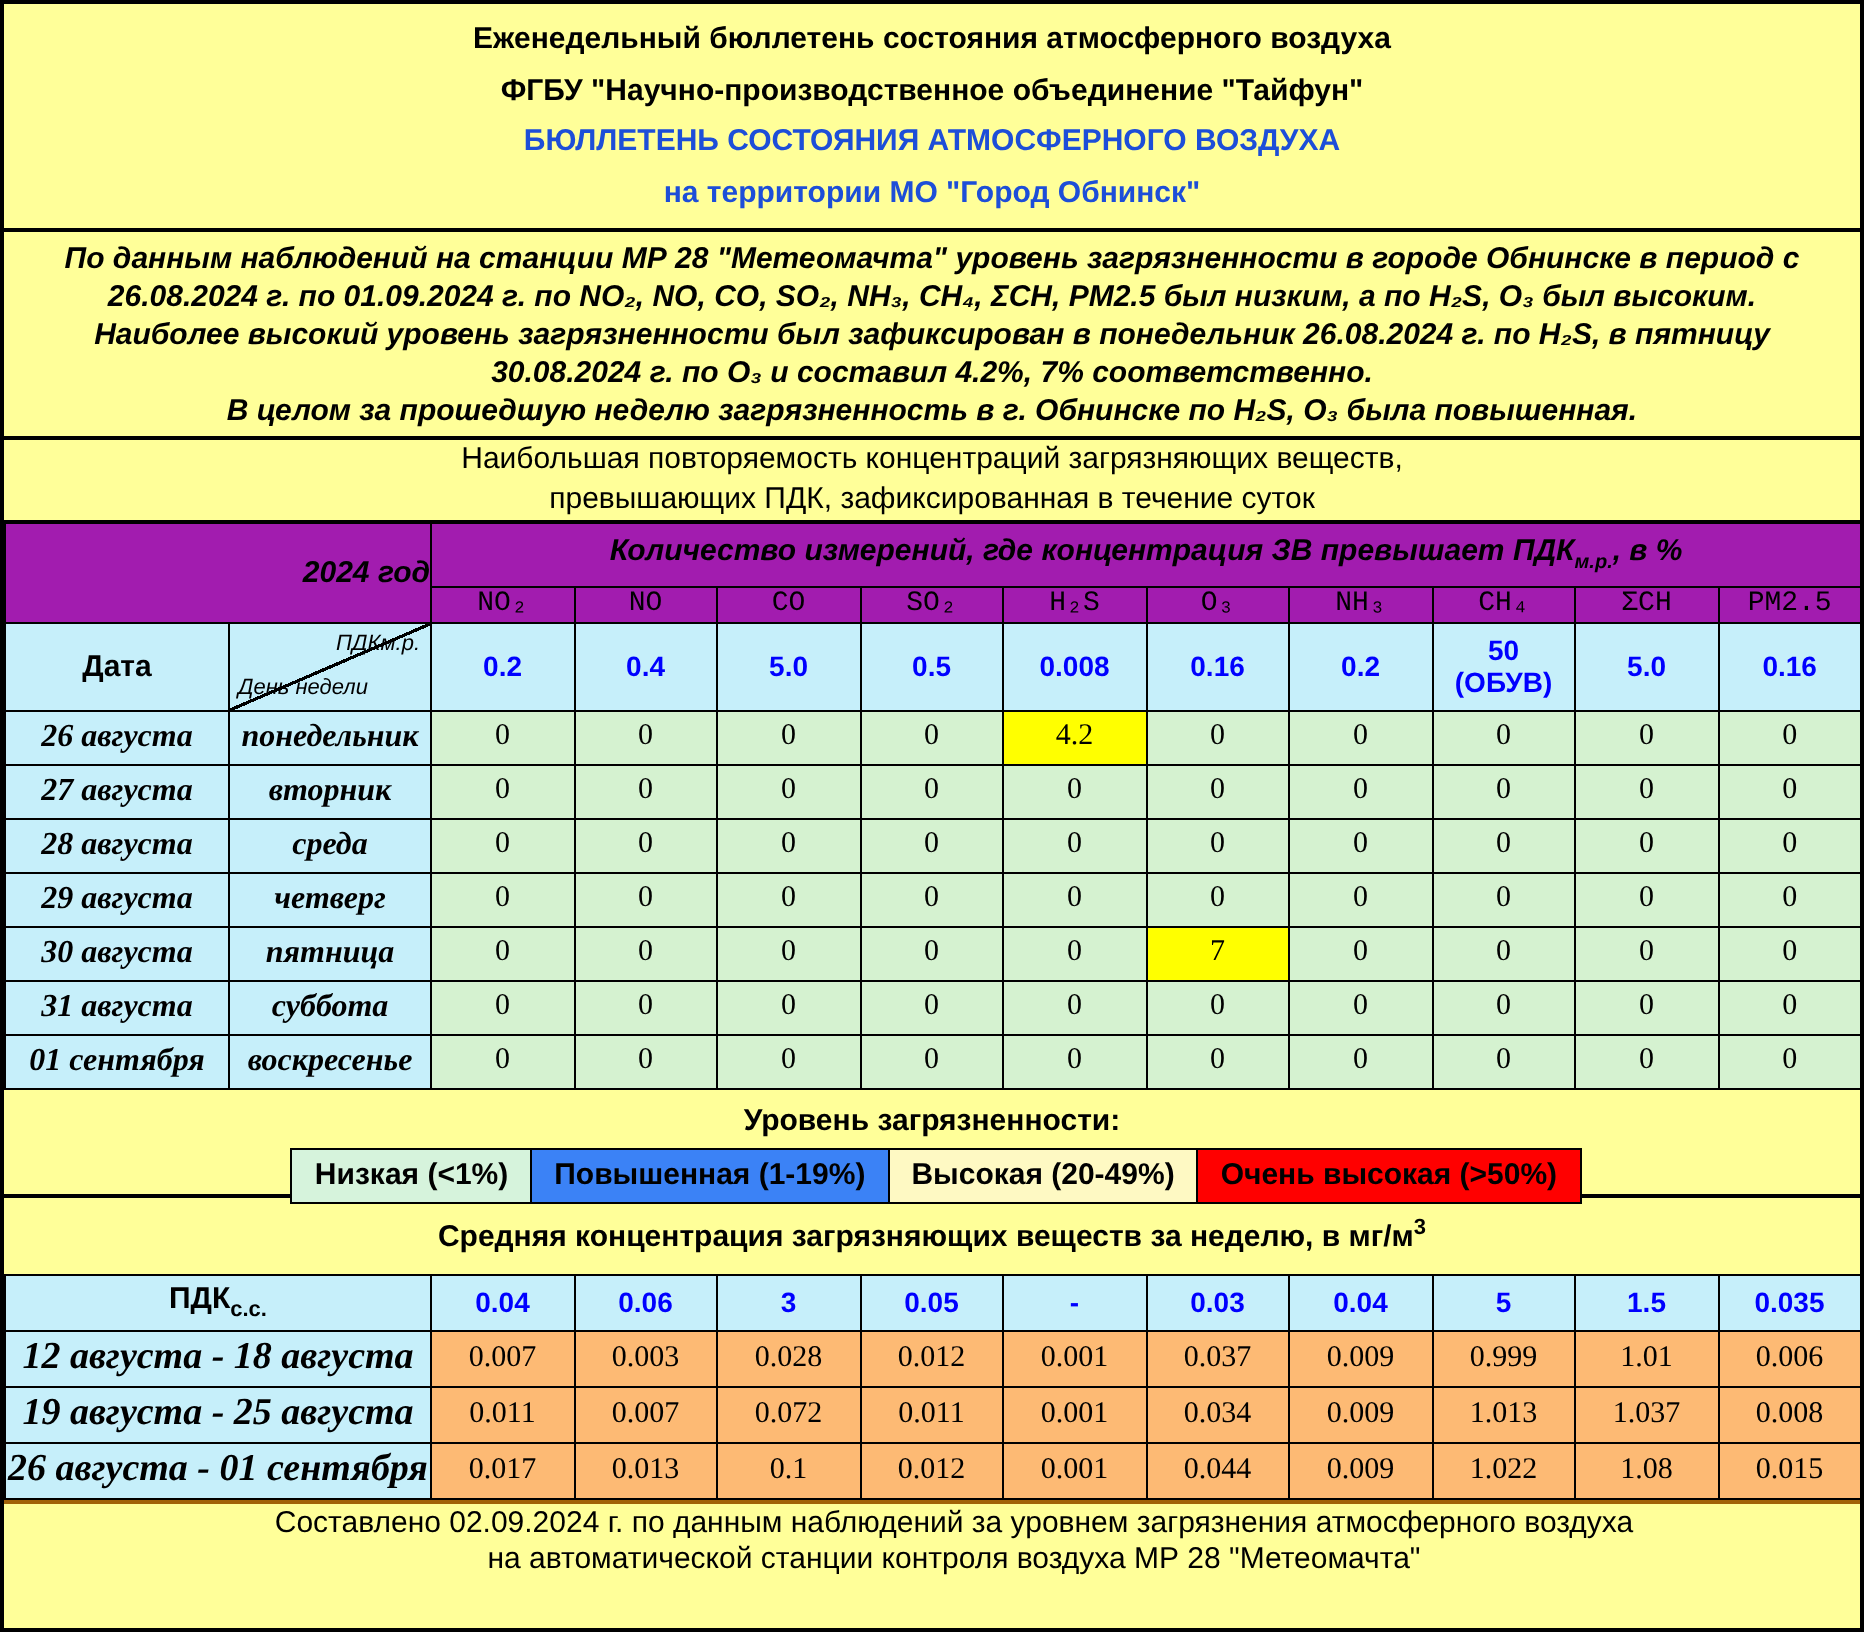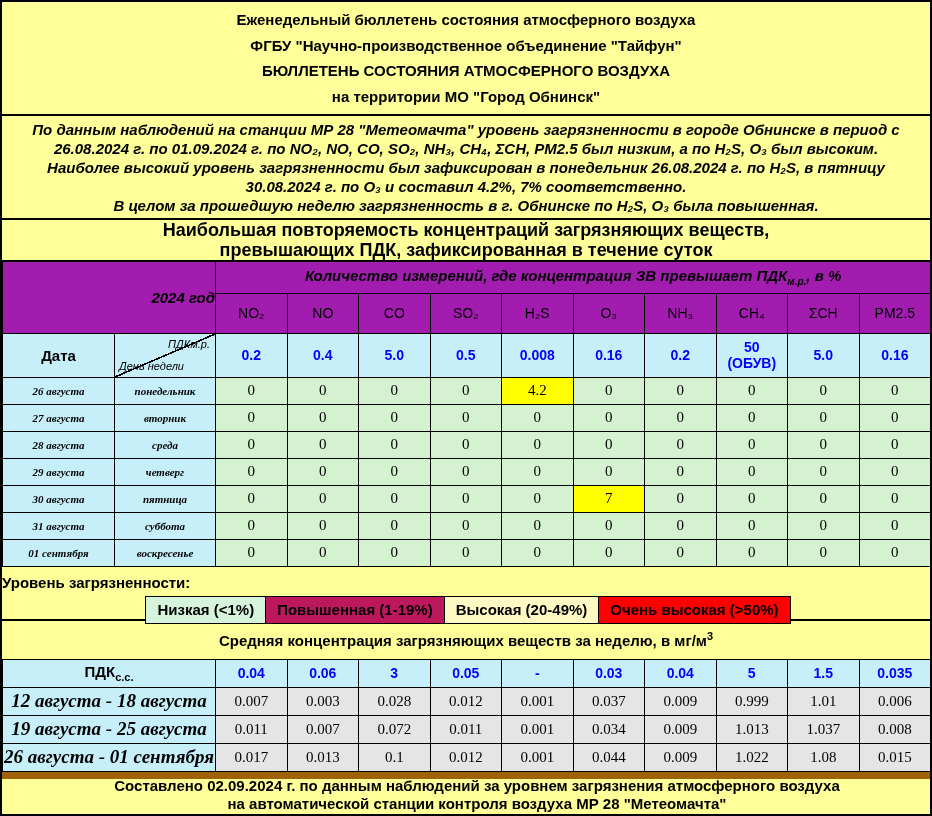--- a/index.html
+++ b/index.html
@@ -4,21 +4,21 @@
 <style>
   * { box-sizing: border-box; margin: 0; padding: 0; }
   html, body { width: 932px; height: 816px; }
   body { font-family: "Liberation Sans", "DejaVu Sans", sans-serif; color: #000; }
   .page {
     width: 932px; height: 816px;
     background: #FFFF99;
     border: 2px solid #000;
     overflow: hidden;
   }
-  .blue { color: #000000; }
+  .blue { color: #1d4ed8; }
 
   
   .head {
     height: 112px;
     display: flex; flex-direction: column; justify-content: space-evenly;
     text-align: center;
   }
   .head .h { font-weight: bold; font-size: 15px; }
 
   
@@ -31,34 +31,34 @@
     line-height: 19px;
     padding: 0 18px;
   }
 
   
   .t1title {
     height: 42px;
     border-top: 2px solid #000;
     display: flex; flex-direction: column; justify-content: center;
     text-align: center;
-    font-weight: bold; font-size: 18px; line-height: 20px;
+    font-weight: normal; font-size: 15px; line-height: 20px;
   }
 
   
   table { border-collapse: collapse; table-layout: fixed; width: 928px; }
   td { border: 1px solid #000; text-align: center; vertical-align: middle; overflow: hidden; }
 
   .t1 { border-top: 2px solid #000; }
   .gray { background: #a21caf; }
   .cyan { background: #C6EFFA; }
   .greenbg { background: #D5F2D0; }
 
   .row-mhead { height: 32px; }
-  .row-pol  { height: 40px; }
+  .row-pol  { height: 18px; font-family: Liberation Mono, monospace; }
   .row-pdk  { height: 44px; }
   .row-day  { height: 27px; }
 
   .yearcell { font-weight: bold; font-style: italic; font-size: 15px; text-align: right; }
   .mhead { font-weight: bold; font-style: italic; font-size: 15px; }
   .mhead sub { font-size: 10px; font-weight: bold; }
   .pol { font-size: 14px; }
   .datehead { font-weight: bold; font-size: 15px; }
   .pdkval { color: #0000FF; font-weight: bold; font-size: 14px; white-space: pre-line; line-height: 16px; }
 
@@ -66,26 +66,26 @@
   .diagline {
     position: absolute; inset: 0;
     background: linear-gradient(to bottom right,
       transparent calc(50% - 0.8px), #000 calc(50% - 0.8px),
       #000 calc(50% + 0.8px), transparent calc(50% + 0.8px));
   }
   .diagtop { position: absolute; top: 4px; right: 5px; }
   .diagbottom { position: absolute; bottom: 5px; left: 4px; }
   .datecell, .weekcell {
     font-family: "Liberation Serif", "DejaVu Serif", serif;
-    font-weight: bold; font-style: italic; font-size: 11px;
+    font-weight: bold; font-style: italic; font-size: 16px;
   }
   .valcell { font-family: "Liberation Serif", "DejaVu Serif", serif; font-size: 15px; }
 
   
-  .legend { height: 52px; text-align: left; padding-top: 7px; }
+  .legend { height: 52px; text-align: center; padding-top: 7px; }
   .legtitle { font-weight: bold; font-size: 15px; margin-bottom: 5px; }
   .legrow { display: flex; justify-content: center; }
   .legbox {
     border: 1px solid #000; margin-left: -1px;
     font-weight: bold; font-size: 15px;
     padding: 4px 11px 5px;
   }
   .legbox:first-child { margin-left: 4px; }
 
   
@@ -96,29 +96,29 @@
     font-weight: bold; font-size: 15px;
   }
   .t2band sup { font-size: 11px; font-weight: bold; }
   .row-t2 { height: 28px; }
   .pdksslabel { font-weight: bold; font-size: 15px; }
   .pdksslabel sub { font-size: 11px; font-weight: bold; }
   .rangecell {
     font-family: "Liberation Serif", "DejaVu Serif", serif;
     font-weight: bold; font-style: italic; font-size: 19px;
   }
-  .whitebg { background: #e5e5e5; margin-top: 22px; }
+  .whitebg { background: #fdba74; margin-top: 22px; }
 
   
   .footer {
-    border-top: 7px solid #a16207;
+    border-top: 2px solid #a16207;
     height: 40px;
     display: flex; flex-direction: column; justify-content: center;
     text-align: center;
-    font-weight: bold; font-size: 15px; line-height: 18px; padding-left: 22px;
+    font-weight: normal; font-size: 15px; line-height: 18px; padding-left: 22px;
   }
 </style>
 </head>
 <body>
 
 <div class="page">
 
   <div class="head">
     <div class="h">Еженедельный бюллетень состояния атмосферного воздуха</div>
     <div class="h">ФГБУ "Научно-производственное объединение "Тайфун"</div>
@@ -276,21 +276,21 @@
           <td class="valcell greenbg">0</td>
           <td class="valcell greenbg">0</td>
         </tr>
       </tbody>
   </table>
 
   <div class="legend">
     <div class="legtitle">Уровень загрязненности:</div>
     <div class="legrow" id="legend-row">
         <div class="legbox" style="background: rgb(214, 243, 220);">Низкая (&lt;1%)</div>
-        <div class="legbox" style="background: #be185d;">Повышенная (1-19%)</div>
+        <div class="legbox" style="background: #3b82f6;">Повышенная (1-19%)</div>
         <div class="legbox" style="background: #fef9c3;">Высокая (20-49%)</div>
         <div class="legbox" style="background: rgb(255, 0, 0);">Очень высокая (&gt;50%)</div>
       </div>
   </div>
 
   <div class="t2band">
     <span><span>Средняя концентрация загрязняющих веществ за неделю, в мг/м</span><sup>3</sup></span>
   </div>
 
   <table class="t2">

